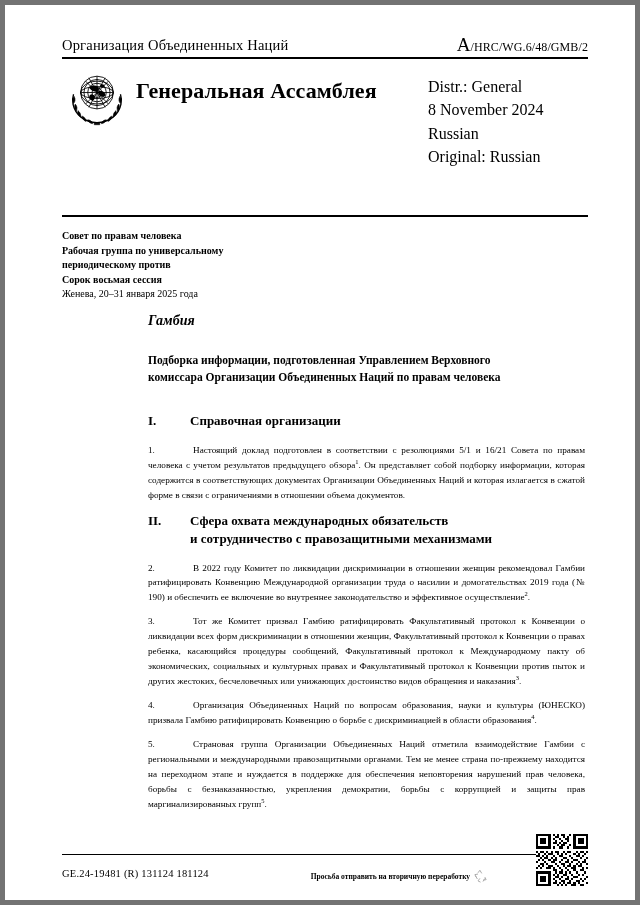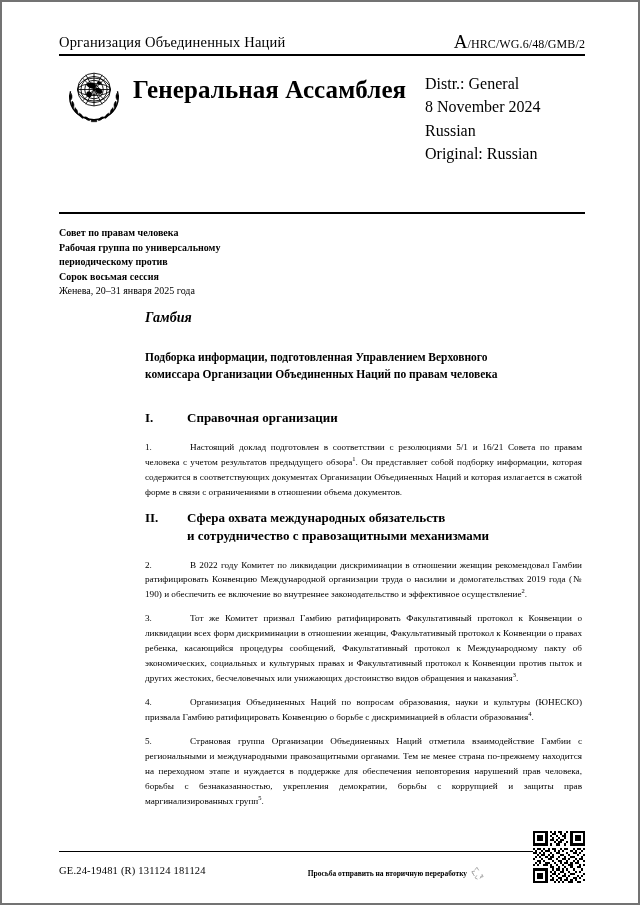--- a/index.html
+++ b/index.html
@@ -11,21 +11,21 @@
   body {
     font-family: "Liberation Serif", "DejaVu Serif", serif;
     color: #000000;
   }
   .page {
     position: relative;
     width: 640px;
     height: 905px;
     background: #ffffff;
     box-sizing: border-box;
-    border: 2px solid #737373;
+    border: 5px solid #737373;
     overflow: hidden;
   }
 
   
   .masthead {
     position: absolute;
     left: 57px;
     top: 30px;
     width: 526px;
   }
@@ -65,21 +65,21 @@
     align-items: flex-start;
   }
   .emblem {
     width: 66px;
     height: 60px;
     flex: 0 0 66px;
     margin-left: 2px;
     margin-top: 2px;
   }
   .ga-title {
-    font-size: 25px;
+    font-size: 22px;
     font-weight: bold;
     line-height: 1.1;
     margin-left: 6px;
     margin-top: 13px;
     letter-spacing: 0.1px;
     white-space: nowrap;
   }
   .distr-block {
     position: absolute;
     left: 366px;

